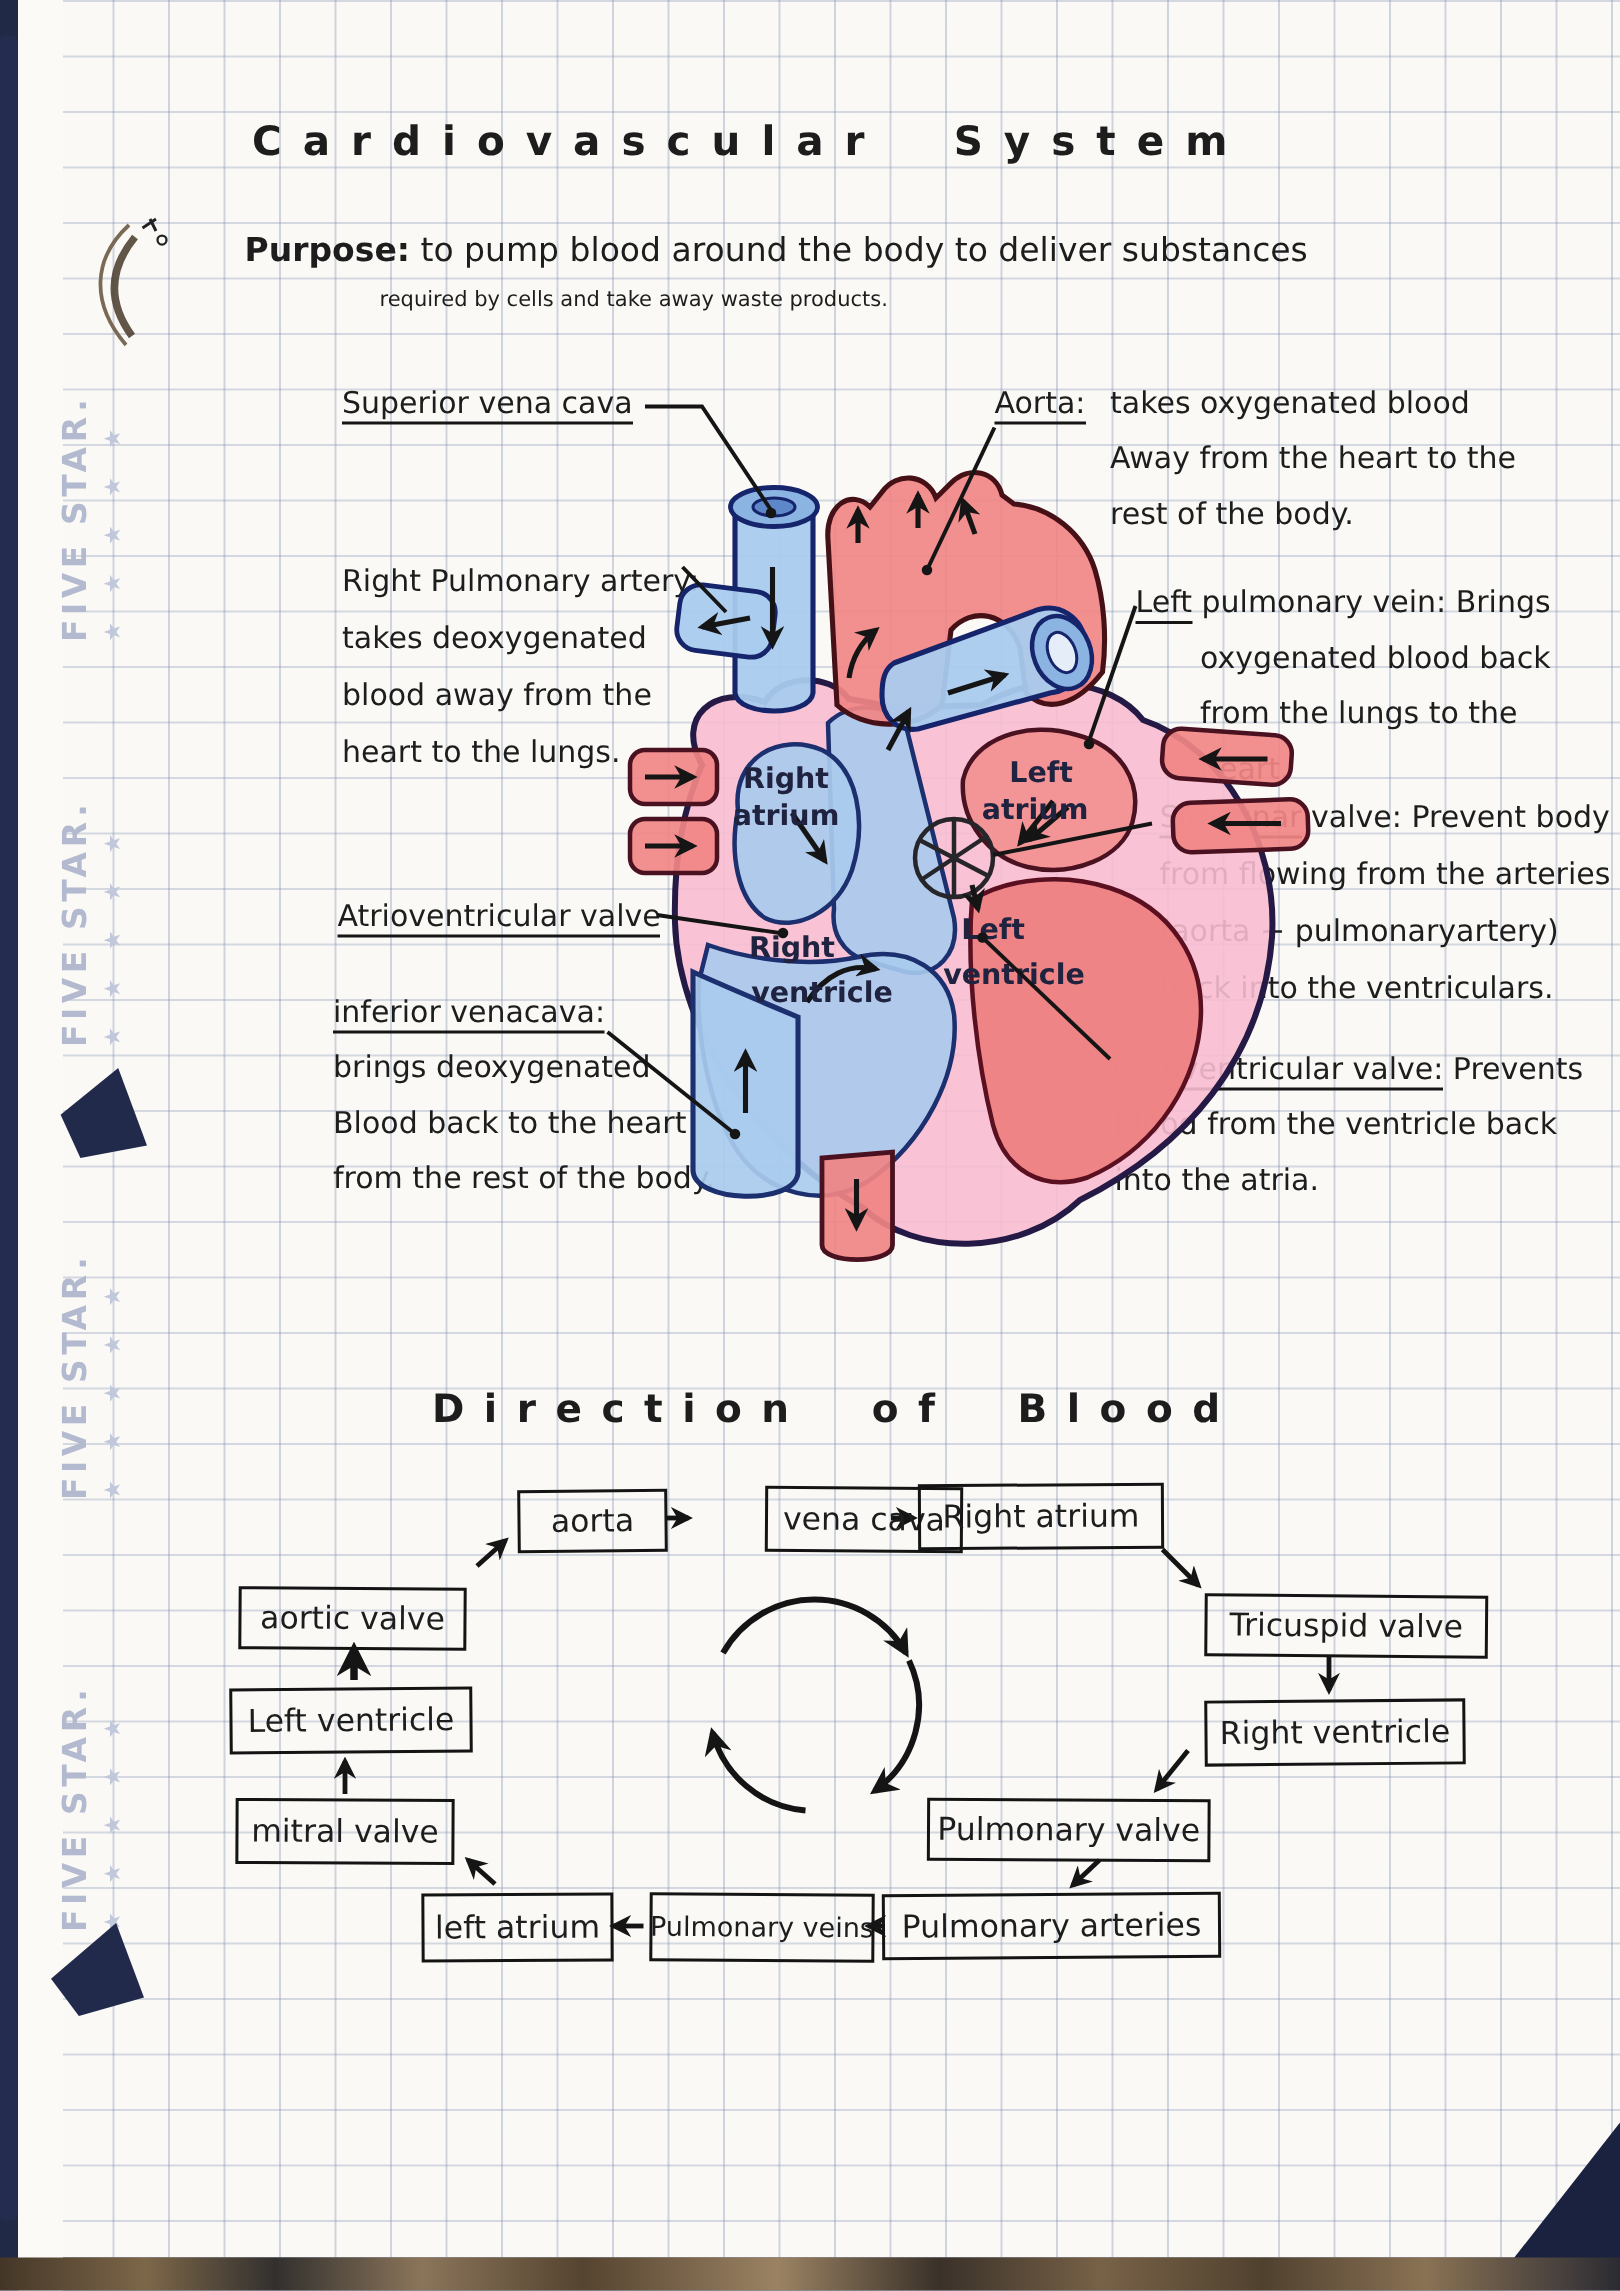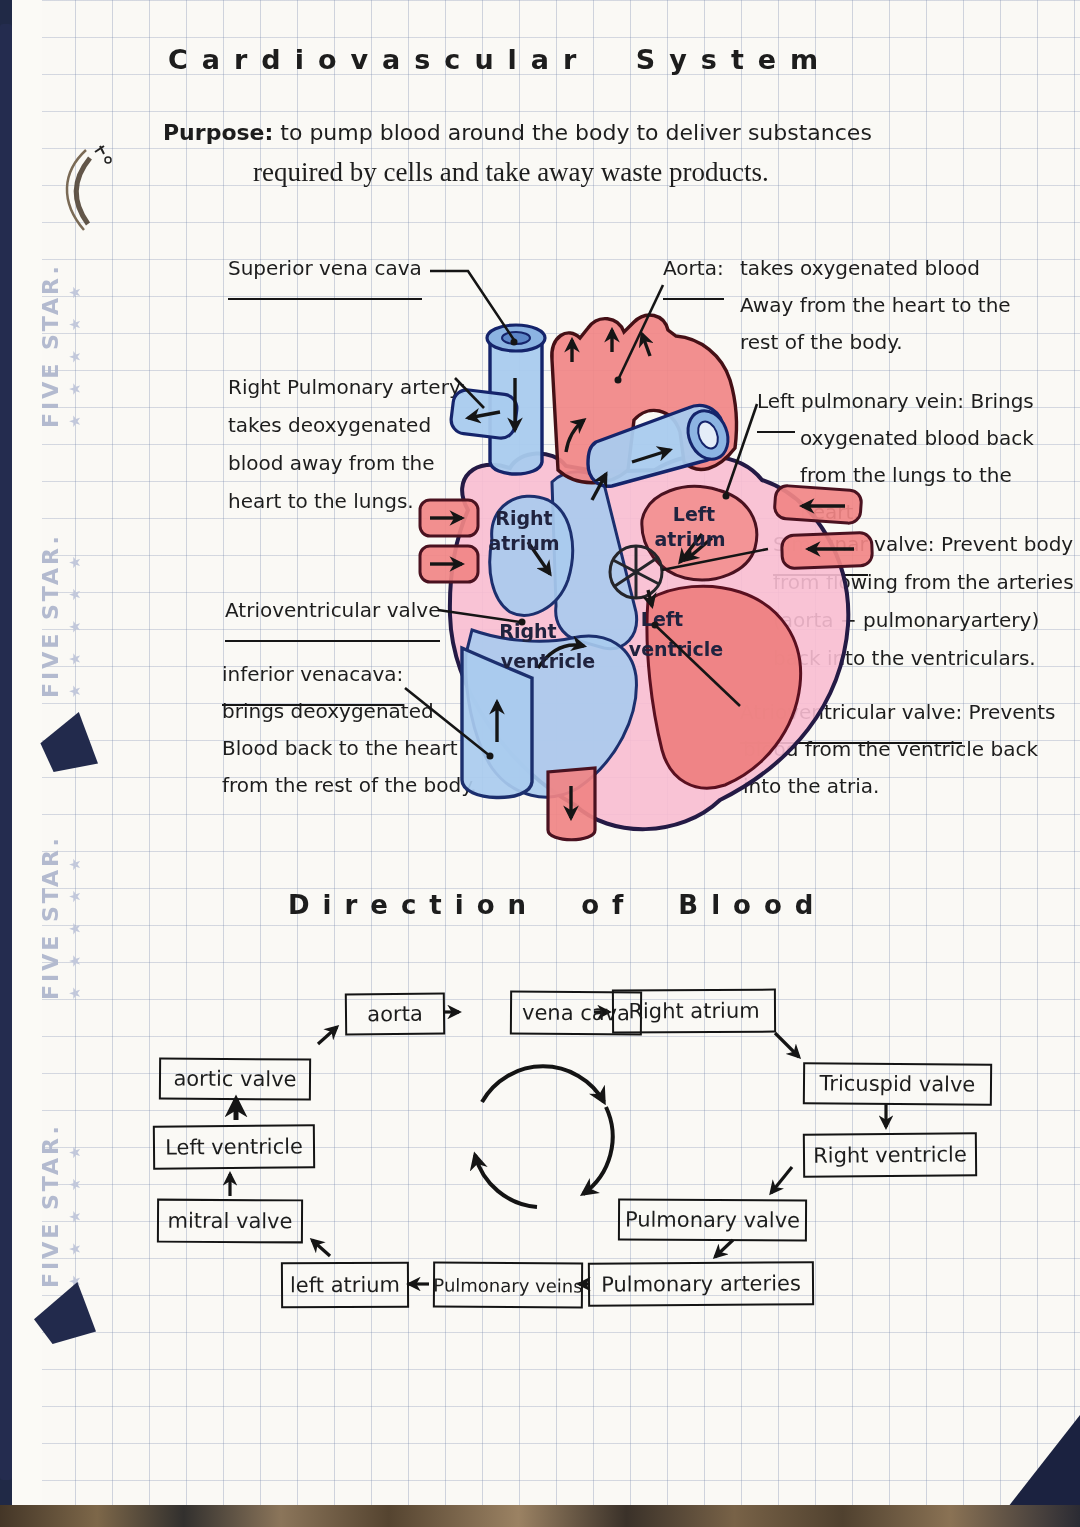--- a/index.html
+++ b/index.html
@@ -29,27 +29,27 @@
     background:linear-gradient(90deg,#443627 0%,#7d6749 9%,#32302e 17%,#8b755a 26%,#554430 36%,#9b8263 48%,#3a3129 58%,#786247 68%,#50412f 78%,#8a7254 88%,#2b2b33 100%);}
   .corner-navy{position:absolute;right:0;bottom:20px;width:72px;height:92px;background:#1b2240;clip-path:polygon(100% 0,100% 100%,0 100%);}
 
   .brand{
     position:absolute;left:40px;transform:rotate(-90deg);transform-origin:0 0;
     display:flex;flex-direction:column;line-height:1;white-space:nowrap;
   }
   .brand .bt{font-size:22px;letter-spacing:3px;color:#b3bacf;font-weight:bold;}
   .brand .bs{font-size:15px;letter-spacing:7px;color:#c2c8db;margin-top:6px;}
 
-  .hand{position:absolute;white-space:nowrap;}
+  .hand{position:absolute;white-space:nowrap;margin-top:35px;}
   .title{left:168px;top:44px;font-size:27px;font-weight:bold;letter-spacing:14px;word-spacing:22px;}
   .purpose1{left:163px;top:120px;font-size:22px;}
-  .purpose2{left:253px;top:157px;font-size:27px;font-family:Liberation Serif, serif;}
+  .purpose2{left:253px;top:157px;font-size:14px;}
 
   .ann{position:absolute;font-size:20px;line-height:37px;white-space:nowrap;}
-  .ul{border-bottom:2.2px solid #161616;padding-bottom:18px;}
+  .ul{border-bottom:2.2px solid #161616;padding-bottom:1px;}
   .ann-svc{left:228px;top:250px;}
   .ann-aorta-t{left:663px;top:250px;}
   .ann-aorta-b{left:740px;top:250px;}
   .ann-rpa{left:228px;top:368px;line-height:38px;}
   .ann-lpv-1{left:757px;top:383px;}
   .ann-lpv-b{left:800px;top:420px;}
   .ann-sem-1{left:773px;top:526px;}
   .ann-sem-b{left:773px;top:563px;line-height:38px;}
   .ann-avl{left:225px;top:592px;}
   .ann-ivc{left:222px;top:656px;}

